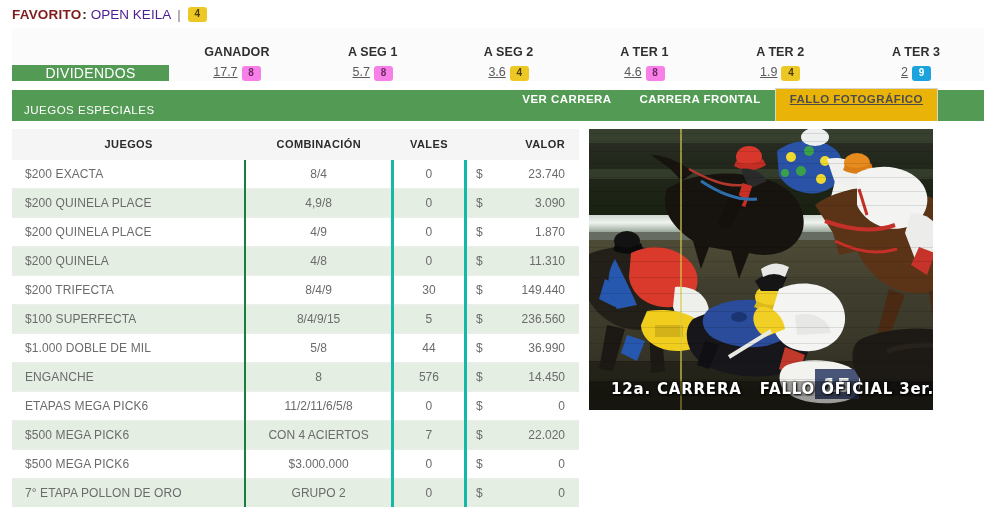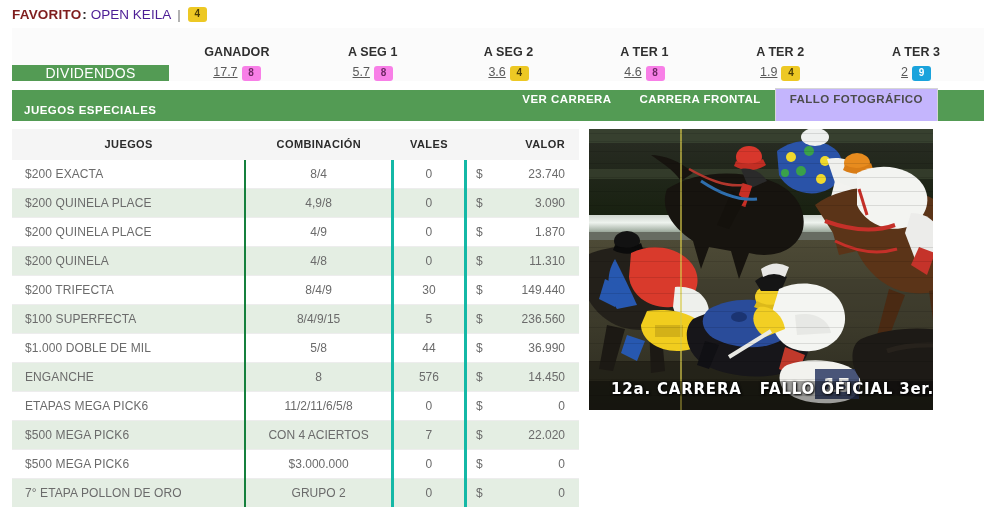--- a/index.html
+++ b/index.html
@@ -93,21 +93,21 @@
     display:flex;
     align-items:flex-end;
     box-sizing:border-box;
   }
   .tabbar-title{
     position:absolute;
     left:12px;top:9px;bottom:0;
     display:flex;align-items:center;
     color:#ffffff;
     font-size:11.5px;
-    font-weight:bold;
+    font-weight:normal;
     letter-spacing:.5px;
   }
   .tabs{
     margin-left:auto;
     display:flex;
     align-items:flex-end;
     height:31px;
     padding-right:46px;
   }
   .tab{
@@ -115,25 +115,26 @@
     display:flex;align-items:flex-end;
     padding:16px 14px;
     color:#ffffff;
     font-size:11.5px;
     font-weight:bold;
     letter-spacing:.45px;
     background:transparent;
     box-sizing:border-box;
   }
   .tab.active{
-    background:#c4b5fd;
+    background:#eab308;
     color:#4c4c4c;
     border:1px solid #d6d6d6;
     border-bottom:none;
     height:30px;
+    text-decoration:underline;
   }
 
   
   .content{
     display:flex;
     margin:0 12px;
     padding-top:8px;
     box-sizing:border-box;
     justify-content:center;
   }

